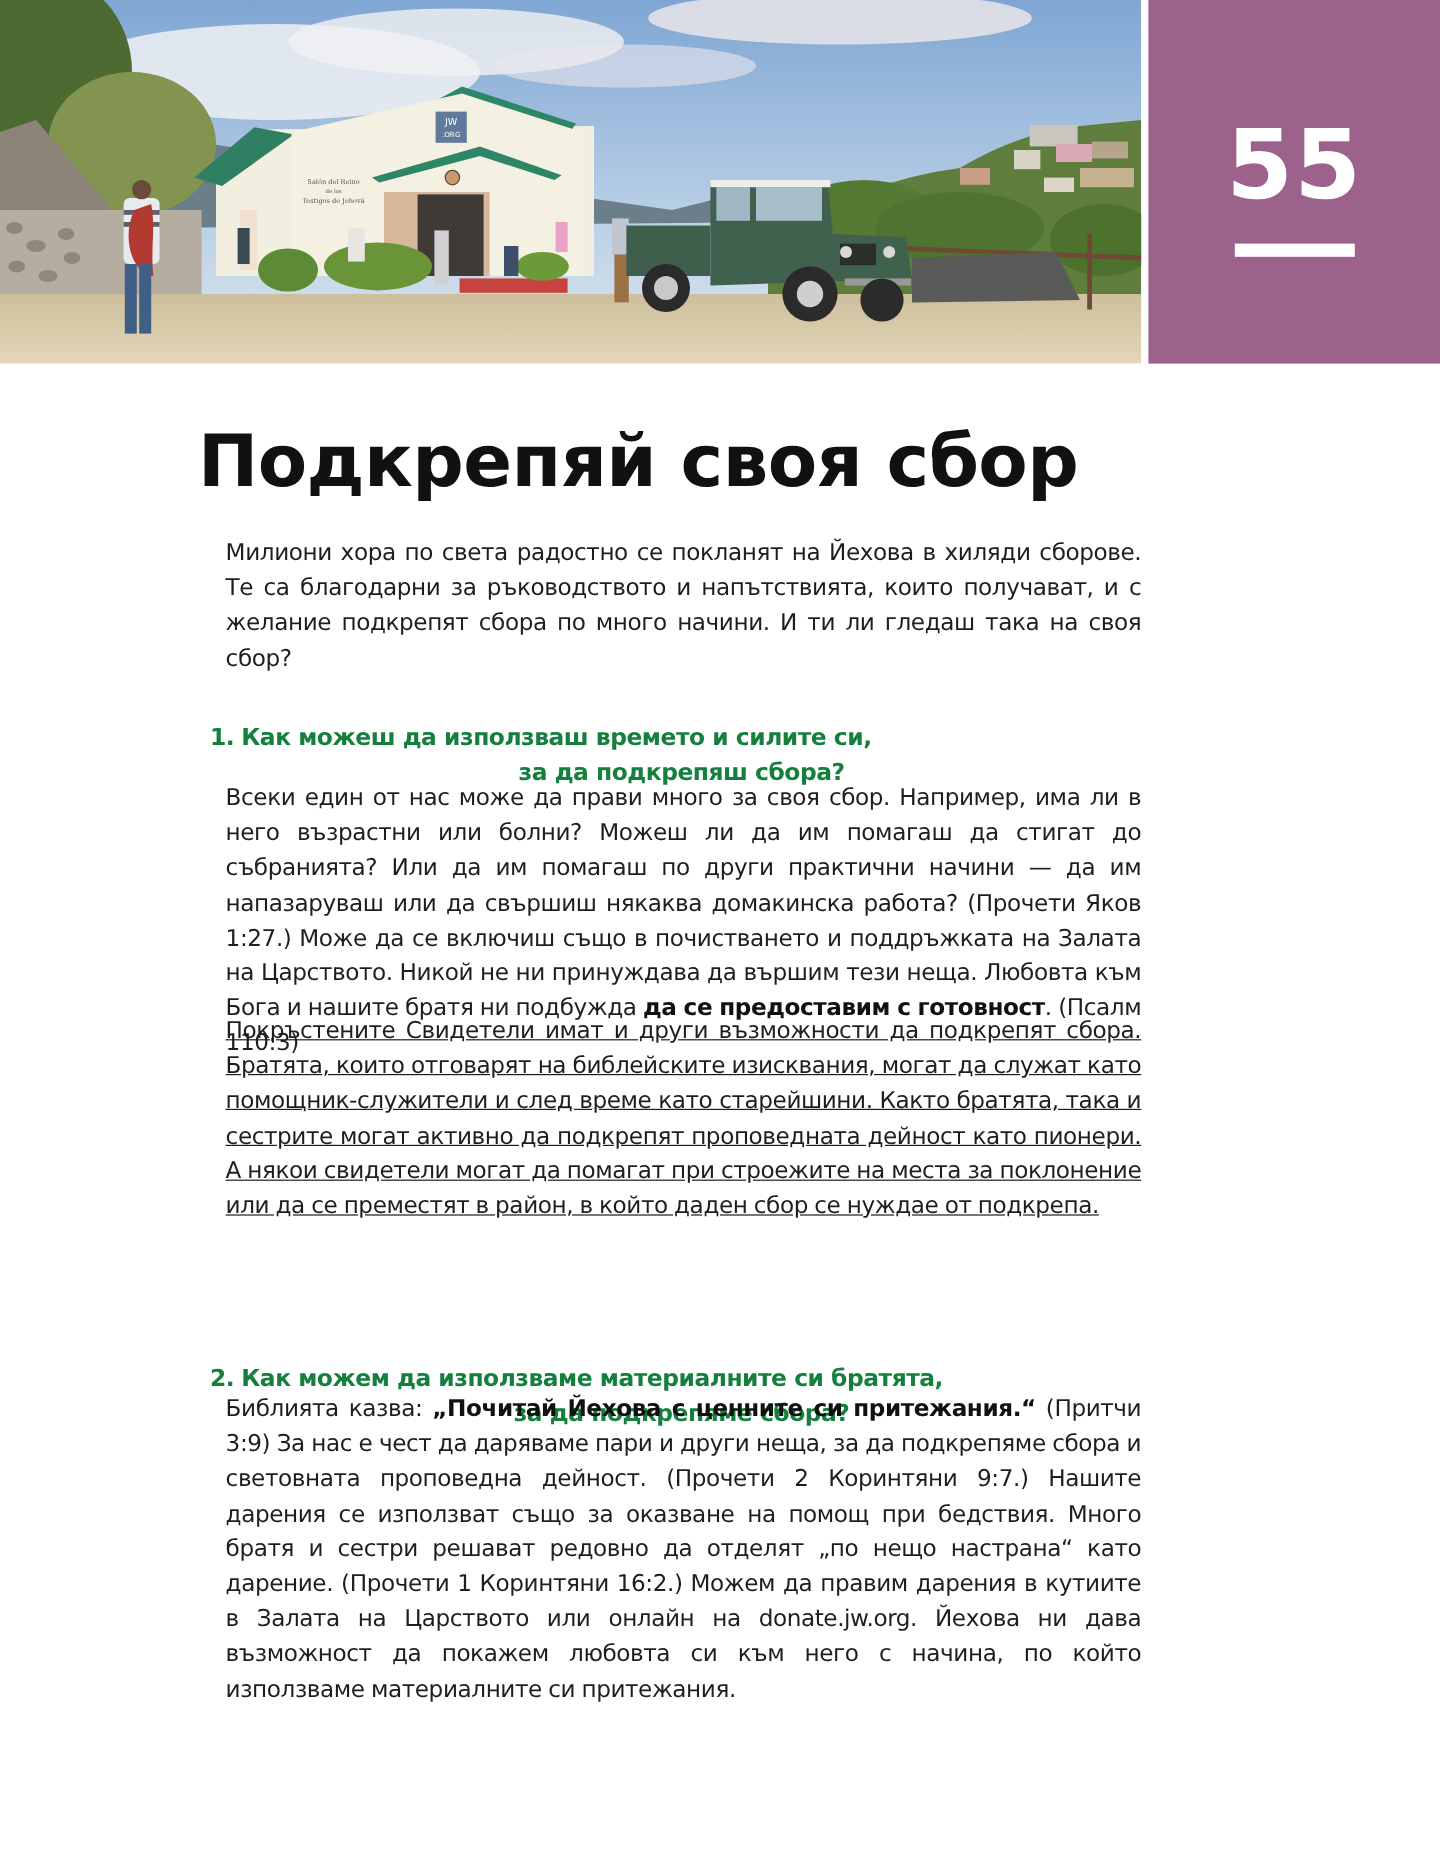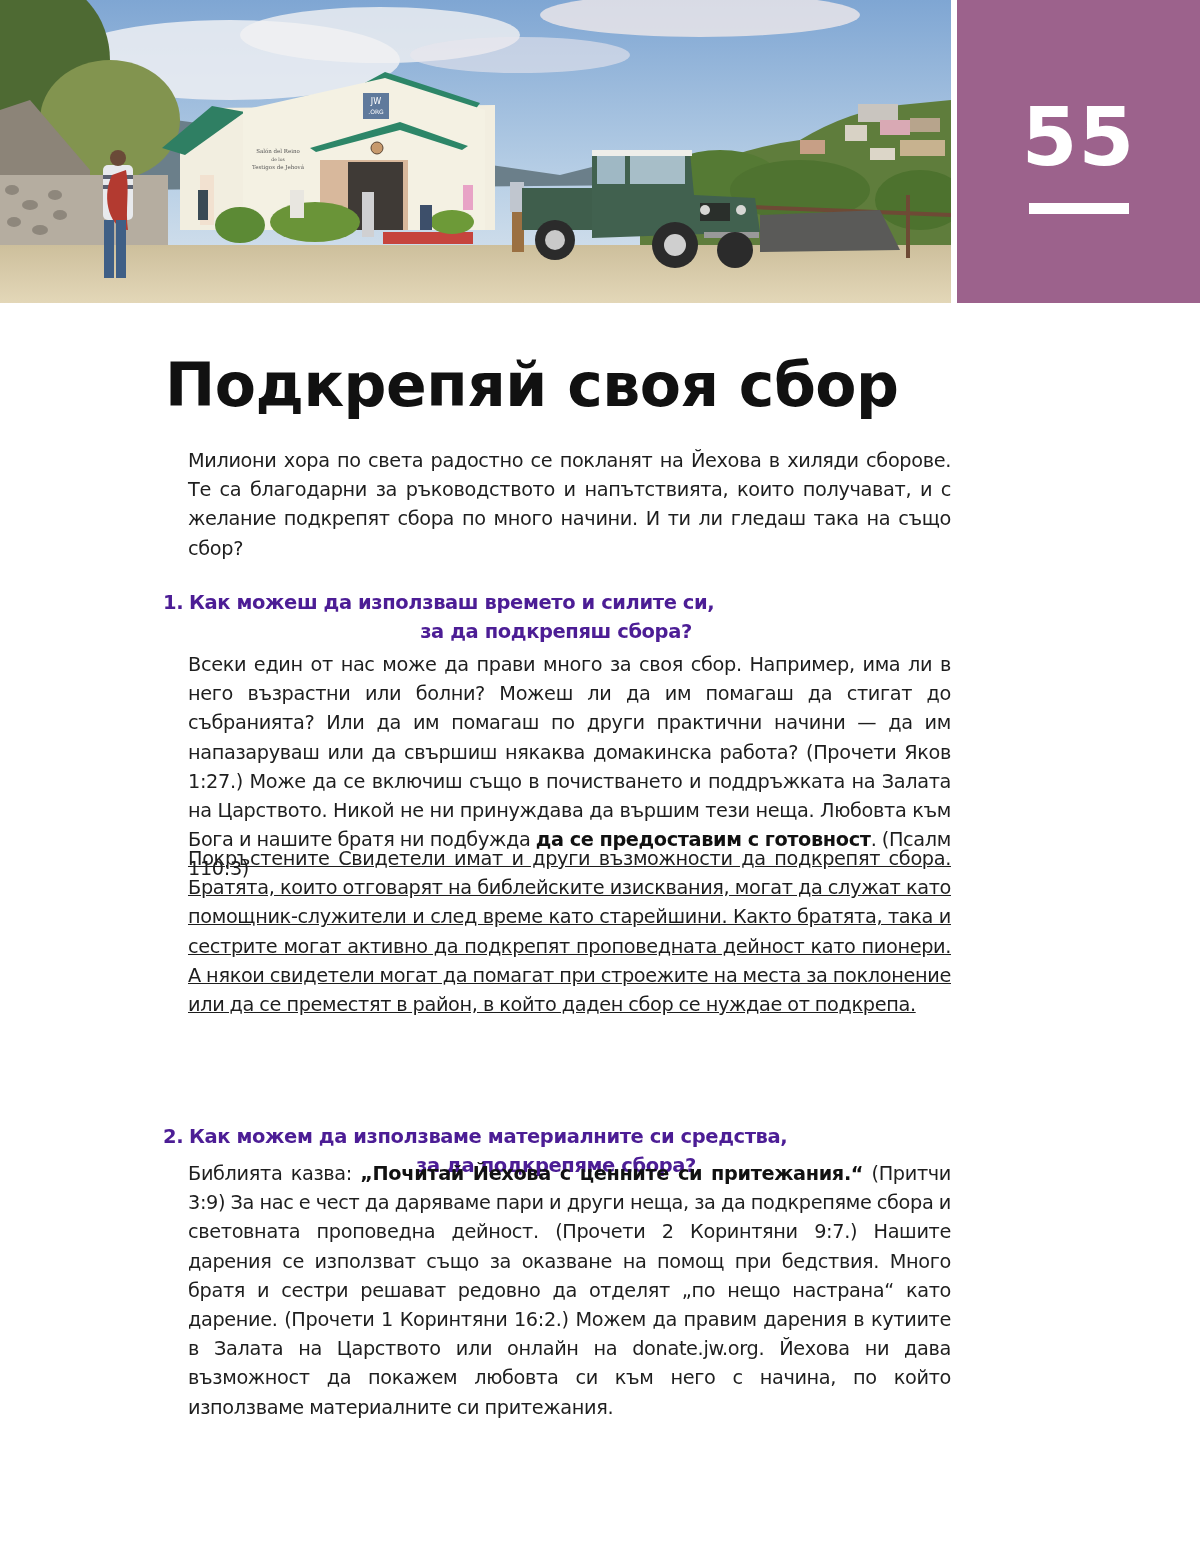--- a/index.html
+++ b/index.html
@@ -21,23 +21,23 @@
   
   .title { position: absolute; left: 165px; top: 352px; margin: 0;
            font-family: "DejaVu Sans", sans-serif; font-weight: bold; font-size: 60px;
            line-height: 1.1; color: #111111; letter-spacing: -0.5px; }
 
   .body-text { position: absolute; left: 188px; width: 763px; margin: 0;
                font-family: "DejaVu Sans", sans-serif; font-size: 19.3px; line-height: 29.2px;
                color: #1e1e1e; text-align: justify; letter-spacing: -0.35px; word-spacing: -0.5px; }
   .body-text b { font-weight: bold; color: #111; }
 
-  .question { position: absolute; left: 163px; width: 760px; margin: 0;
+  .question { position: absolute; left: 163px; width: 760px; margin: 12px;
               font-family: "DejaVu Sans", sans-serif; font-weight: bold; font-size: 19.5px;
-              line-height: 29px; color: #4c1d95; letter-spacing: -0.4px; }
+              line-height: 29px; color: #15803d; letter-spacing: -0.4px; }
   .question .num { display: inline-block; width: 26px; }
   .question .indent { display: block; padding-left: 26px; text-align: center; }
 
   #intro   { top: 446px; }
   #q1      { top: 588px; }
   #p1a     { top: 650px; }
   #p1b     { top: 844px; text-decoration: underline; }
   #q2      { top: 1122px; }
   #p2      { top: 1159px; }
 </style>
@@ -165,29 +165,29 @@
   </svg>
 </div>
 
 <div class="chapter-panel">
   <div class="chapter-number">55</div>
   <div class="chapter-rule"></div>
 </div>
 
 <h1 class="title">Подкрепяй своя сбор</h1>
 
-<p class="body-text" id="intro">Милиони хора по света радостно се покланят на Йехова в хиляди сборове. Те са благодарни за ръководството и напътствията, които получават, и с желание подкрепят сбора по много начини. И ти ли гледаш така на също сбор?</p>
+<p class="body-text" id="intro">Милиони хора по света радостно се покланят на Йехова в хиляди сборове. Те са благодарни за ръководството и напътствията, които получават, и с желание подкрепят сбора по много начини. И ти ли гледаш така на своя сбор?</p>
 
 <h2 class="question" id="q1">
   <span class="num">1.</span><span>Как можеш да използваш времето и силите си,</span>
   <span class="indent">за да подкрепяш сбора?</span>
 </h2>
 
 <p class="body-text" id="p1a"><span>Всеки един от нас може да прави много за своя сбор. Например, има ли в него възрастни или болни? Можеш ли да им помагаш да стигат до събранията? Или да им помагаш по други практични начини — да им напазаруваш или да свършиш някаква домакинска работа? (Прочети Яков 1:27.) Може да се включиш също в почистването и поддръжката на Залата на Царството. Никой не ни принуждава да вършим тези неща. Любовта към Бога и нашите братя ни подбужда </span><b>да се предоставим с готовност</b><span>. (Псалм 110:3)</span></p>
 
 <p class="body-text" id="p1b">Покръстените Свидетели имат и други възможности да подкрепят сбора. Братята, които отговарят на библейските изисквания, могат да служат като помощник-служители и след време като старейшини. Както братята, така и сестрите могат активно да подкрепят проповедната дейност като пионери. А някои свидетели могат да помагат при строежите на места за поклонение или да се преместят в район, в който даден сбор се нуждае от подкрепа.</p>
 
 <h2 class="question" id="q2">
-  <span class="num">2.</span><span>Как можем да използваме материалните си средства,</span>
+  <span class="num">2.</span><span>Как можем да използваме материалните си братята,</span>
   <span class="indent">за да подкрепяме сбора?</span>
 </h2>
 
 <p class="body-text" id="p2"><span>Библията казва: </span><b>„Почитай Йехова с ценните си притежания.“</b><span> (Притчи 3:9) За нас е чест да даряваме пари и други неща, за да подкрепяме сбора и световната проповедна дейност. (Прочети 2 Коринтяни 9:7.) Нашите дарения се използват също за оказване на помощ при бедствия. Много братя и сестри решават редовно да отделят „по нещо настрана“ като дарение. (Прочети 1 Коринтяни 16:2.) Можем да правим дарения в кутиите в Залата на Царството или онлайн на donate.jw.org. Йехова ни дава възможност да покажем любовта си към него с начина, по който използваме материалните си притежания.</span></p>
 
 </body></html>

